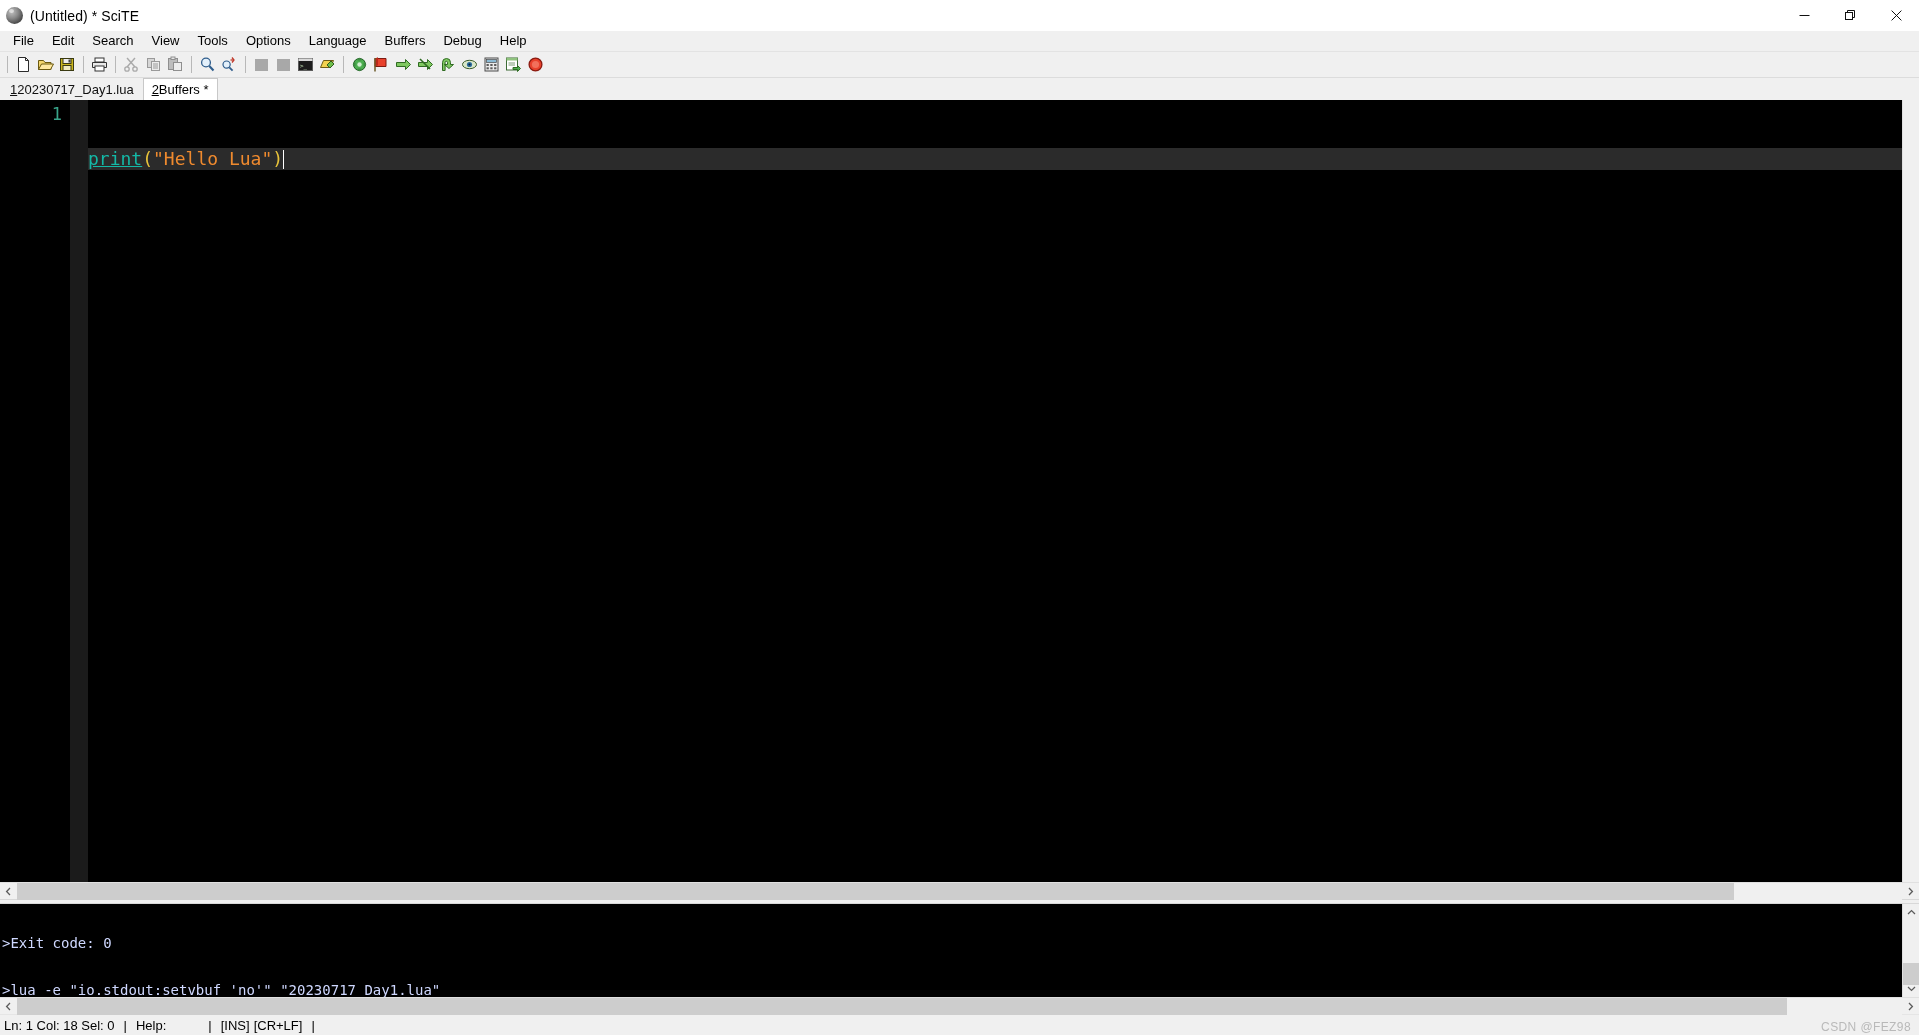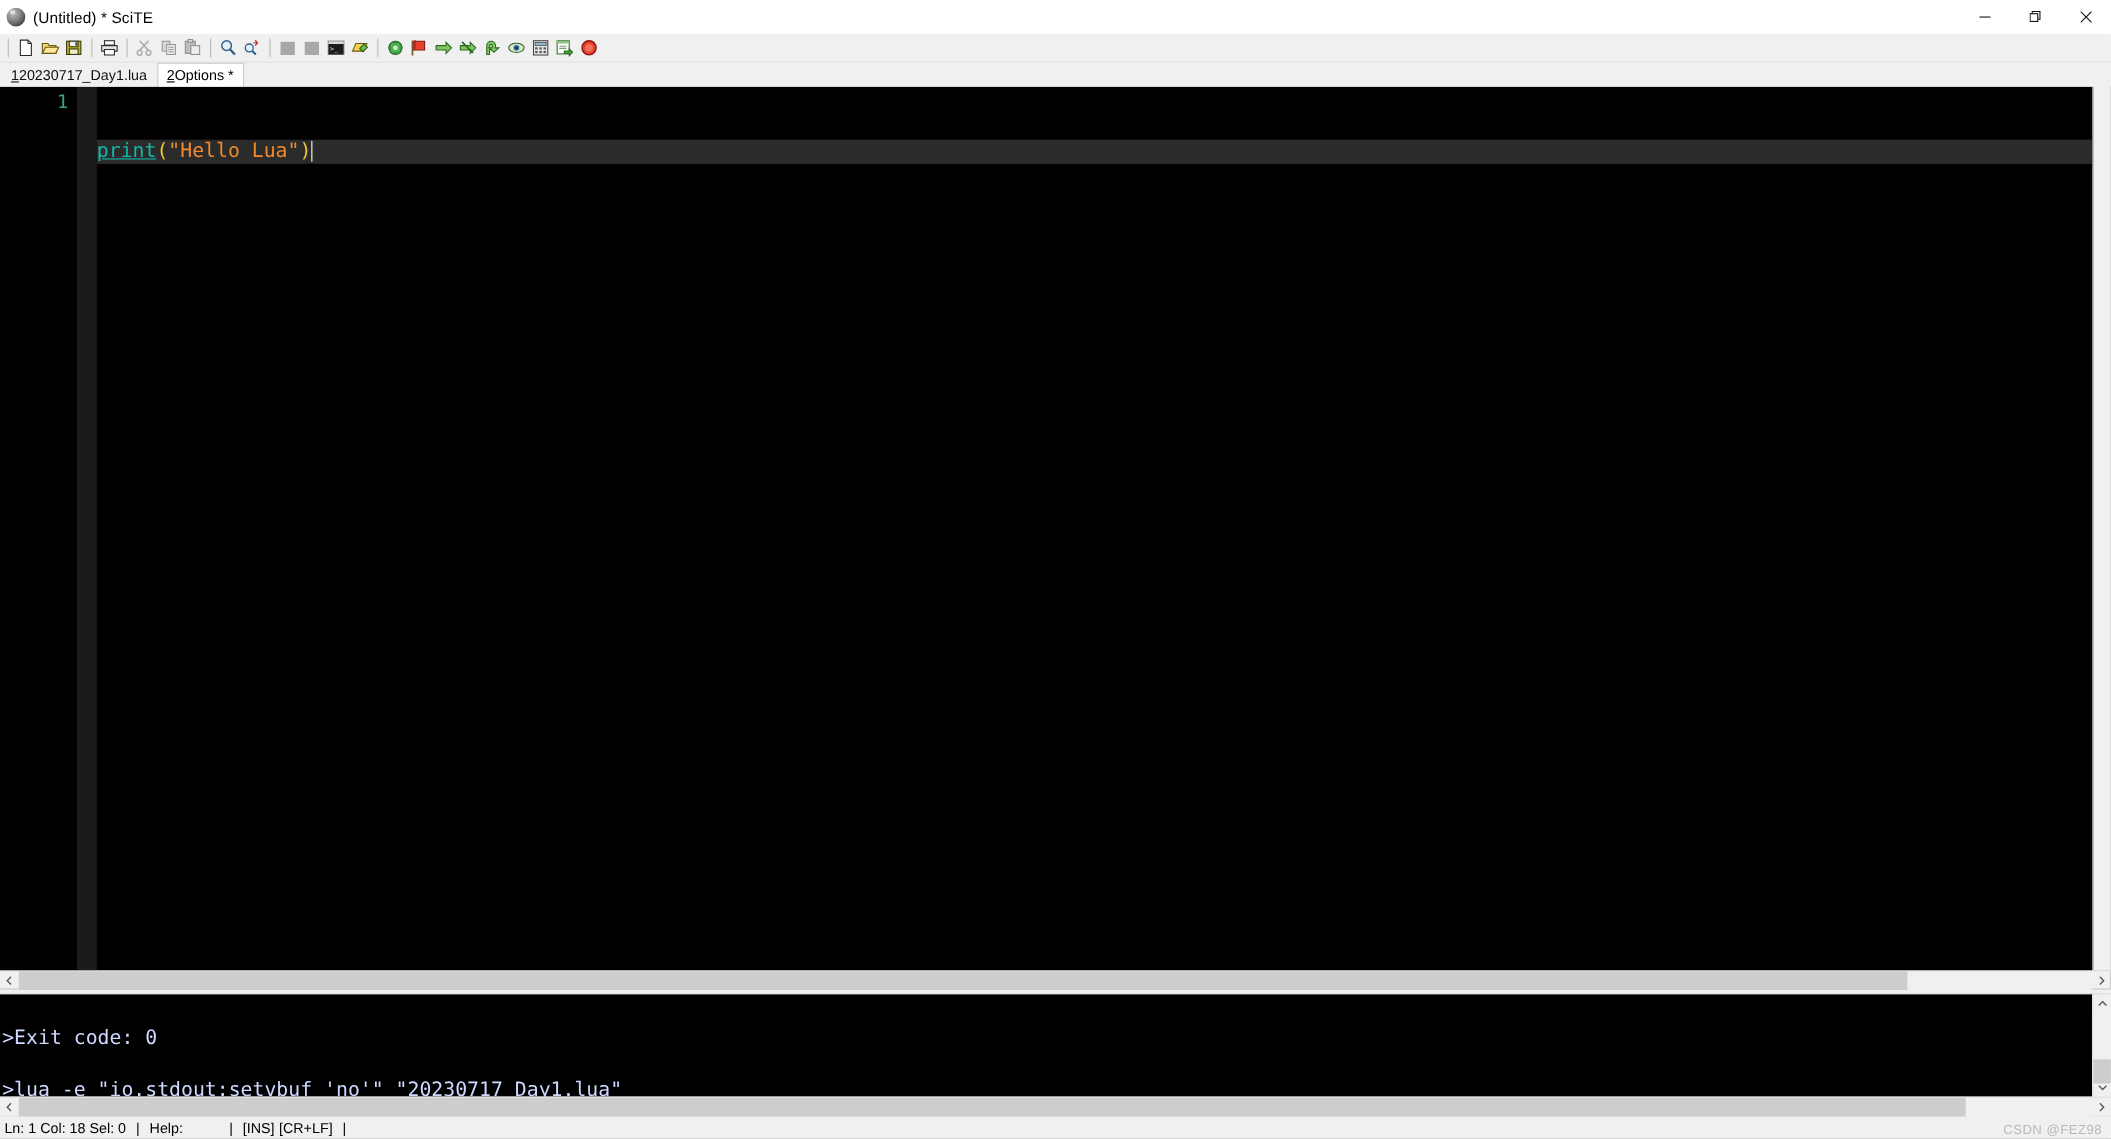--- a/index.html
+++ b/index.html
@@ -192,21 +192,21 @@
   }
 
   
   .output-wrap { flex: 0 0 110px; display:flex; flex-direction: column; min-height:0; }
   .output-row { display:flex; flex: 1 1 auto; min-height:0; }
   .output {
     flex: 1 1 auto;
     background: #000000;
     color: #cfd8ff;
     font-family: "DejaVu Sans Mono", monospace;
-    font-size: 18px;
+    font-size: 14px;
     line-height: 15.6px;
     padding: 1px 0 0 2px;
     white-space: pre;
     overflow: hidden;
   }
   .out-line { display:block; }
 
   
   .statusbar {
     height: 21px; flex: 0 0 21px;
@@ -252,20 +252,32 @@
       </div>
       <div class="win-btn">
         <svg width="11" height="11" viewBox="0 0 11 11">
           <line x1="0.6" y1="0.6" x2="10.4" y2="10.4" stroke="#111" stroke-width="1"></line>
           <line x1="10.4" y1="0.6" x2="0.6" y2="10.4" stroke="#111" stroke-width="1"></line>
         </svg>
       </div>
     </div>
   </div>
 
+  <div class="menubar">
+    <div class="menu-item">File</div>
+    <div class="menu-item">Edit</div>
+    <div class="menu-item">Search</div>
+    <div class="menu-item">View</div>
+    <div class="menu-item">Tools</div>
+    <div class="menu-item">Options</div>
+    <div class="menu-item">Language</div>
+    <div class="menu-item">Buffers</div>
+    <div class="menu-item">Debug</div>
+    <div class="menu-item">Help</div>
+  </div>
 
   <div class="toolbar">
 
     <div class="tb-sep"></div>
 
     <div class="tb-btn">
       <svg width="17" height="17" viewBox="0 0 17 17">
         <path d="M3.5 1.5 h7 l3 3 v11 h-10 z" fill="#ffffff" stroke="#2b2b2b" stroke-width="1"></path>
         <path d="M10.5 1.5 v3 h3" fill="none" stroke="#2b2b2b" stroke-width="1"></path>
       </svg>
@@ -451,21 +463,21 @@
     </div>
   </div>
 
   <div class="tabbar">
     <div class="tab inactive">
       <span class="acc">1</span>
         <span> 20230717_Day1.lua</span>
     </div>
     <div class="tab active">
       <span class="acc">2</span>
-        <span> Options *</span>
+        <span> Buffers *</span>
     </div>
   </div>
 
   <div class="editor-wrap">
     <div class="editor-row">
       <div class="editor">
         <div class="gutter">
           <div>1</div>
         </div>
         <div class="fold-margin"></div>

